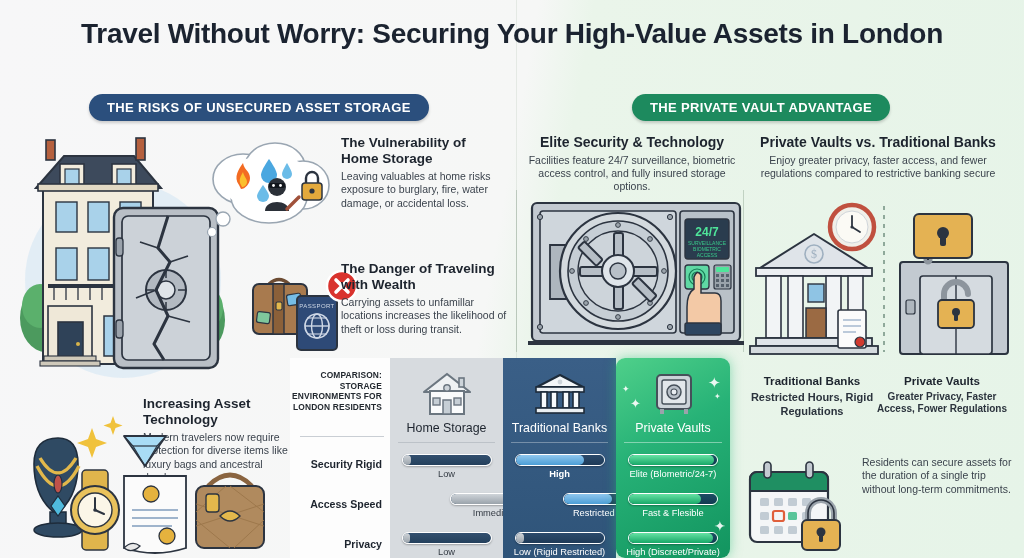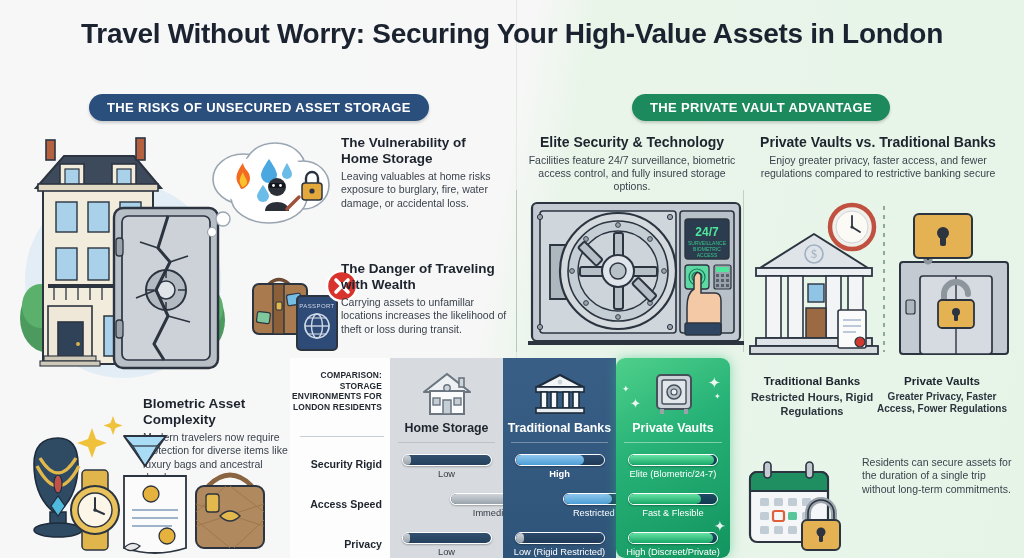--- a/index.html
+++ b/index.html
@@ -70,21 +70,21 @@
   }
   .lblsep{position:absolute;left:10px;top:78px;width:84px;height:1px;background:#c9ced4;}
 
   .col{position:absolute;top:0;width:113px;height:200px;}
   #col-home{left:100px;background:#d7dbdf;}
   #col-bank{left:213px;background:linear-gradient(180deg,#3a5f87 0%,#2f5479 100%);}
   #col-vault{left:326px;width:114px;
     background:linear-gradient(150deg,#4fd08a 0%,#27b277 40%,#12945f 100%);
     border-radius:9px;box-shadow:0 0 12px rgba(40,190,120,.5);}
   .colhdr{position:absolute;left:0;top:63px;width:100%;text-align:center;
-    font-size:12.4px;font-weight:bold;}
+    font-size:12.4px;font-weight:normal;}
   #col-home .colhdr{color:#1d242e;}
   #col-bank .colhdr,#col-vault .colhdr{color:#ffffff;}
   .colicon{position:absolute;left:50%;top:12px;transform:translateX(-50%);}
   .hdrsep{position:absolute;left:8px;top:84px;right:8px;height:1px;}
   #col-home .hdrsep{background:#bcc2c8;}
   #col-bank .hdrsep{background:rgba(255,255,255,.32);}
   #col-vault .hdrsep{background:rgba(255,255,255,.42);}
 
   .cell{position:absolute;left:0;width:100%;}
   .bar{
@@ -305,21 +305,21 @@
 
   <div class="blk" id="blk-vuln">
     <h3>The Vulnerability of Home Storage</h3>
     <p>Leaving valuables at home risks exposure to burglary, fire, water damage, or accidental loss.</p>
   </div>
   <div class="blk" id="blk-danger">
     <h3>The Danger of Traveling with Wealth</h3>
     <p>Carrying assets to unfamillar locations increases the likelihood of theft or loss during transit.</p>
   </div>
   <div class="blk" id="blk-complex">
-    <h3>Blometric Asset Complexity</h3>
+    <h3>Increasing Asset Technology</h3>
     <p>Modern travelers now require protection for diverse items like luxury bags and ancestral deeds.</p>
   </div>
 
   <div class="ill" id="ill-assets" style="left:20px;top:408px;">
     <svg width="275" height="150" viewBox="0 0 275 150">
       <g>
         <path d="M72 20 l4 11 11 4 -11 4 -4 11 -4 -11 -11 -4 11 -4 Z" fill="#f0c23c"></path>
         <path d="M93 8 l2.5 7 7 2.5 -7 2.5 -2.5 7 -2.5 -7 -7 -2.5 7 -2.5 Z" fill="#f0c23c"></path>
       </g>
       <g>

